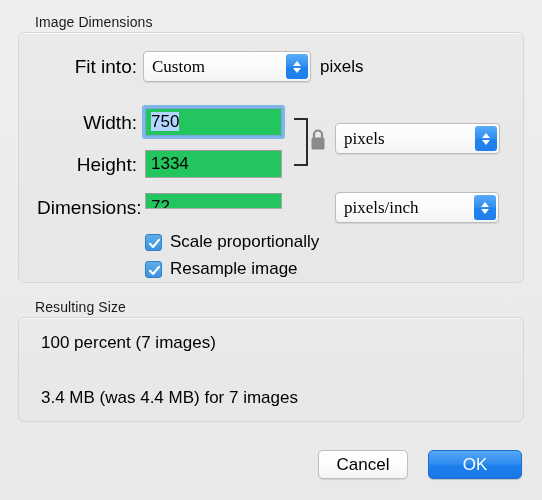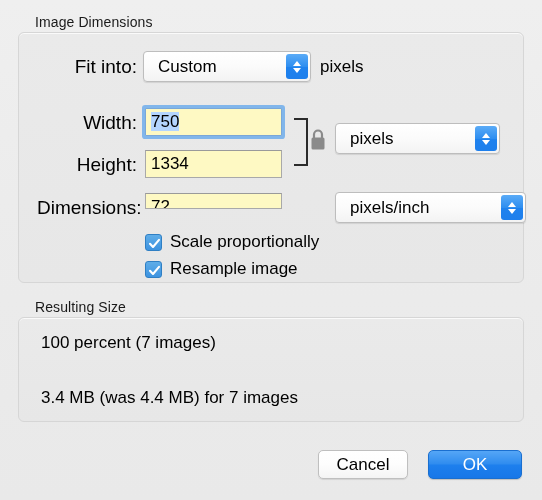--- a/index.html
+++ b/index.html
@@ -49,21 +49,21 @@
     text-align: right;
     font-size: 19px;
     color: #000;
     white-space: nowrap;
     line-height: 20px;
   }
 
   
   .textfield {
     position: absolute;
-    background: #fef9c3;
+    background: #22c55e;
     border: 1px solid #a9a9a9;
     border-top-color: #9a9a9a;
     box-sizing: border-box;
     font-size: 17px;
     line-height: 26px;
     padding: 0 5px;
     color: #000;
     white-space: nowrap;
     overflow: hidden;
   }
@@ -85,23 +85,24 @@
     border-radius: 4px;
     box-shadow: 0 1px 1px rgba(0,0,0,0.10);
     font-size: 17px;
     color: #000;
     display: flex;
     align-items: center;
     overflow: hidden;
   }
   .popup .popup-value {
     flex: 1 1 auto;
-    padding-left: 14px;
-    white-space: nowrap;
-    overflow: hidden;
+    padding-left: 8px;
+    white-space: nowrap;
+    overflow: hidden;
+    font-family: Liberation Serif, serif;
   }
   .stepper {
     flex: 0 0 auto;
     width: 22px;
     align-self: stretch;
     margin: 2px 2px 2px 0;
     border-radius: 3px;
     background: linear-gradient(180deg, #5aabf7 0%, #2e8ef0 50%, #1f82ee 51%, #1e7fec 100%);
     display: flex;
     flex-direction: column;
@@ -238,21 +239,21 @@
 </div>
 
 <div class="row-label" style="left:37px; top:155px; width:100px;">Height:</div>
 
 <div class="textfield" id="height-field" style="left:145px; top:150px; width:137px; height:28px;"><span>1334</span></div>
 
 <div class="row-label" style="left:37px; top:198px; width:100px;">Dimensions:</div>
 
 <div class="textfield" id="resolution-field" style="left:145px; top:193px; width:137px; height:16px;"><span>72</span></div>
 
-<div class="popup" id="resolution-unit-popup" style="left:335px; top:192px; width:191px; height:31px;">
+<div class="popup" id="resolution-unit-popup" style="left:335px; top:192px; width:164px; height:31px;">
   <span class="popup-value">pixels/inch</span>
   <span class="stepper">
     <span class="chev up"></span>
     <span class="chev down"></span>
   </span>
 </div>
 
 <div class="checkrow" style="left:145px; top:232px;">
   <span class="checkbox">
     <svg width="15" height="15" viewBox="0 0 15 15" xmlns="http://www.w3.org/2000/svg">

